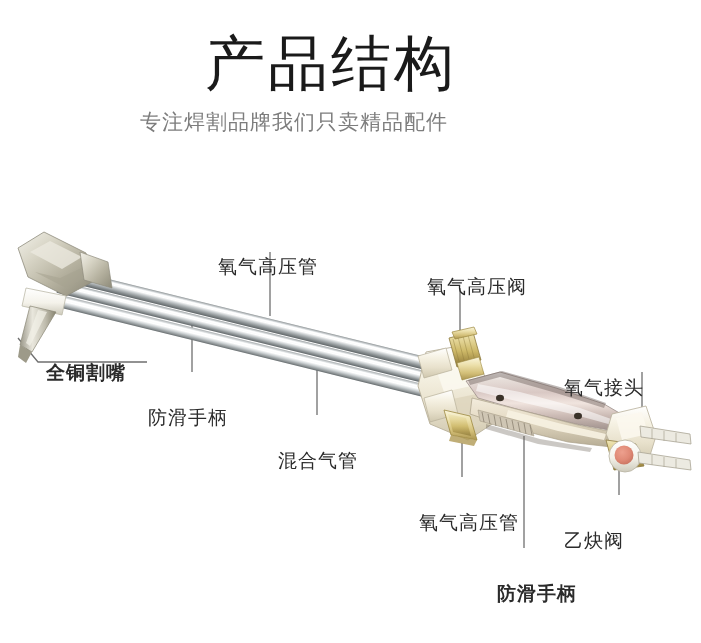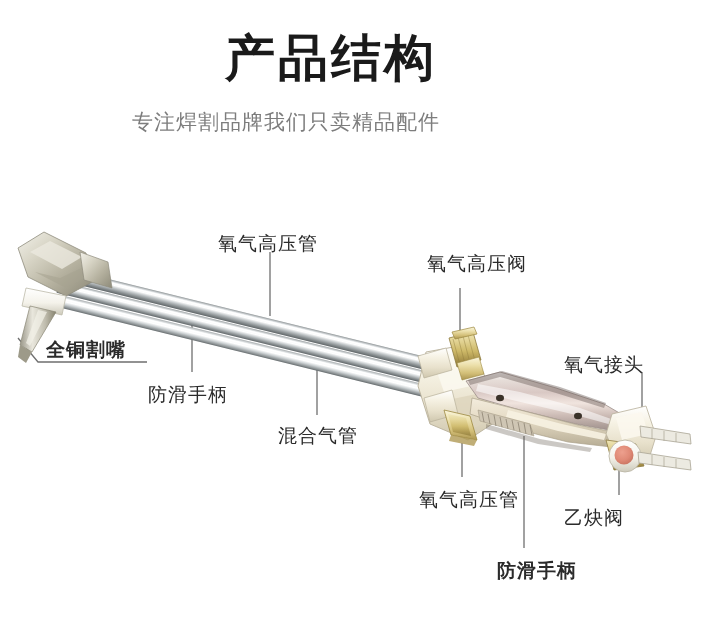--- a/index.html
+++ b/index.html
@@ -17,29 +17,29 @@
     background: #ffffff;
     overflow: hidden;
   }
   
   .page-title {
     position: absolute;
     left: 0;
     top: 28px;
     width: 662px;
     text-align: center;
-    font-size: 50px;
-    font-weight: bold;
+    font-size: 60px;
+    font-weight: normal;
     color: #1a1a1a;
     letter-spacing: 3px;
     line-height: 1.2;
   }
   .page-subtitle {
     position: absolute;
-    left: 8px;
+    left: 16px;
     top: 108px;
     width: 556px;
     text-align: center;
     font-size: 21px;
     font-weight: normal;
     color: #7d7d7d;
     letter-spacing: 1px;
   }
   
   #diagram {
@@ -53,20 +53,21 @@
     display: block;
   }
   
   .callout {
     position: absolute;
     font-size: 19px;
     color: #2b2b2b;
     white-space: nowrap;
     letter-spacing: 1px;
     line-height: 1;
+    margin-top: 23px;
   }
 </style>
 </head>
 <body>
 
 <div id="page">
 
   <div class="page-title">产品结构</div>
 
   <div class="page-subtitle">专注焊割品牌我们只卖精品配件</div>
@@ -301,21 +302,21 @@
       </g>
     </svg>
   </div>
 
   <div class="callout" style="left:218px; top:234px;">氧气高压管</div>
 
   <div class="callout" style="left:46px; top:340px;font-weight:bold;">全铜割嘴</div>
 
   <div class="callout" style="left:148px; top:385px;">防滑手柄</div>
 
-  <div class="callout" style="left:278px; top:428px;font-family:Liberation Mono, monospace;">混合气管</div>
+  <div class="callout" style="left:278px; top:428px;">混合气管</div>
 
   <div class="callout" style="left:427px; top:254px;">氧气高压阀</div>
 
   <div class="callout" style="left:564px; top:355px;">氧气接头</div>
 
   <div class="callout" style="left:419px; top:490px;">氧气高压管</div>
 
   <div class="callout" style="left:564px; top:508px;">乙炔阀</div>
 
   <div class="callout" style="left:497px; top:561px;font-weight:bold;">防滑手柄</div>

